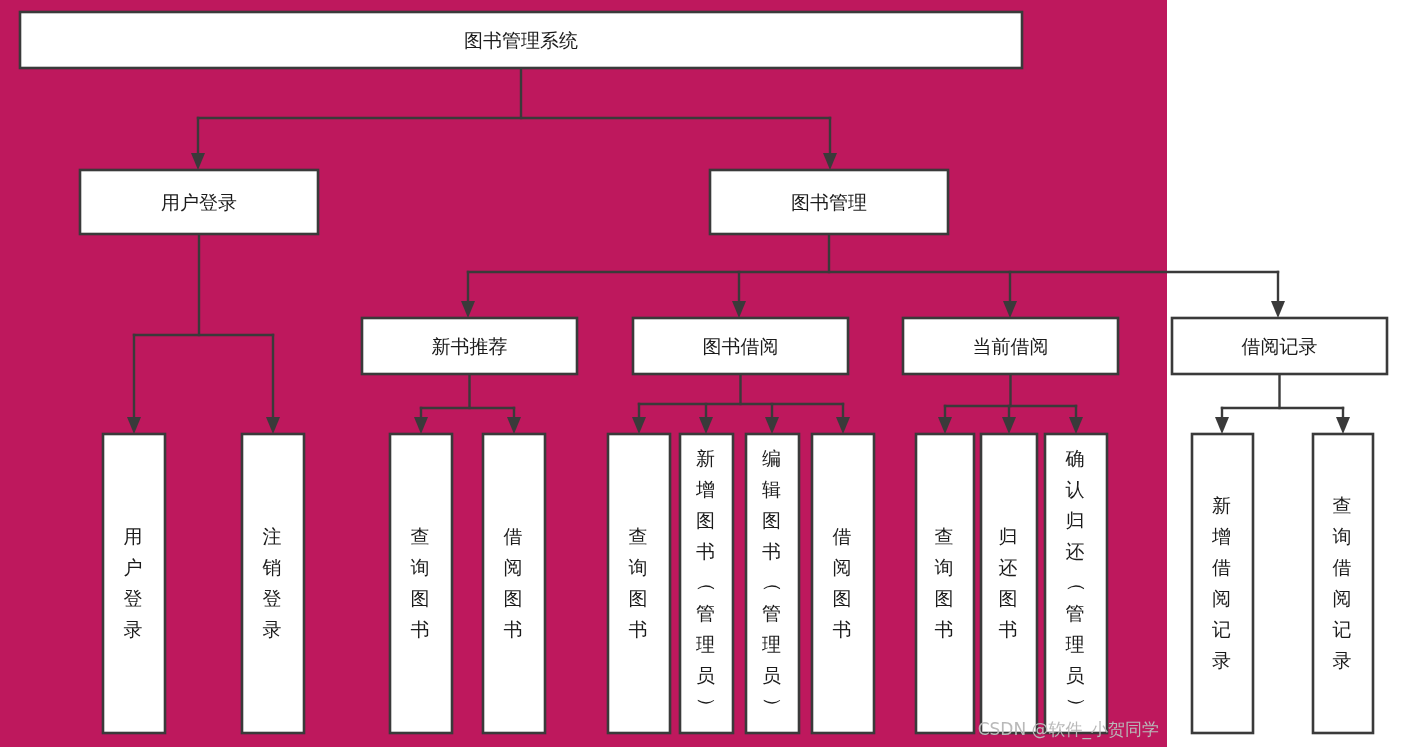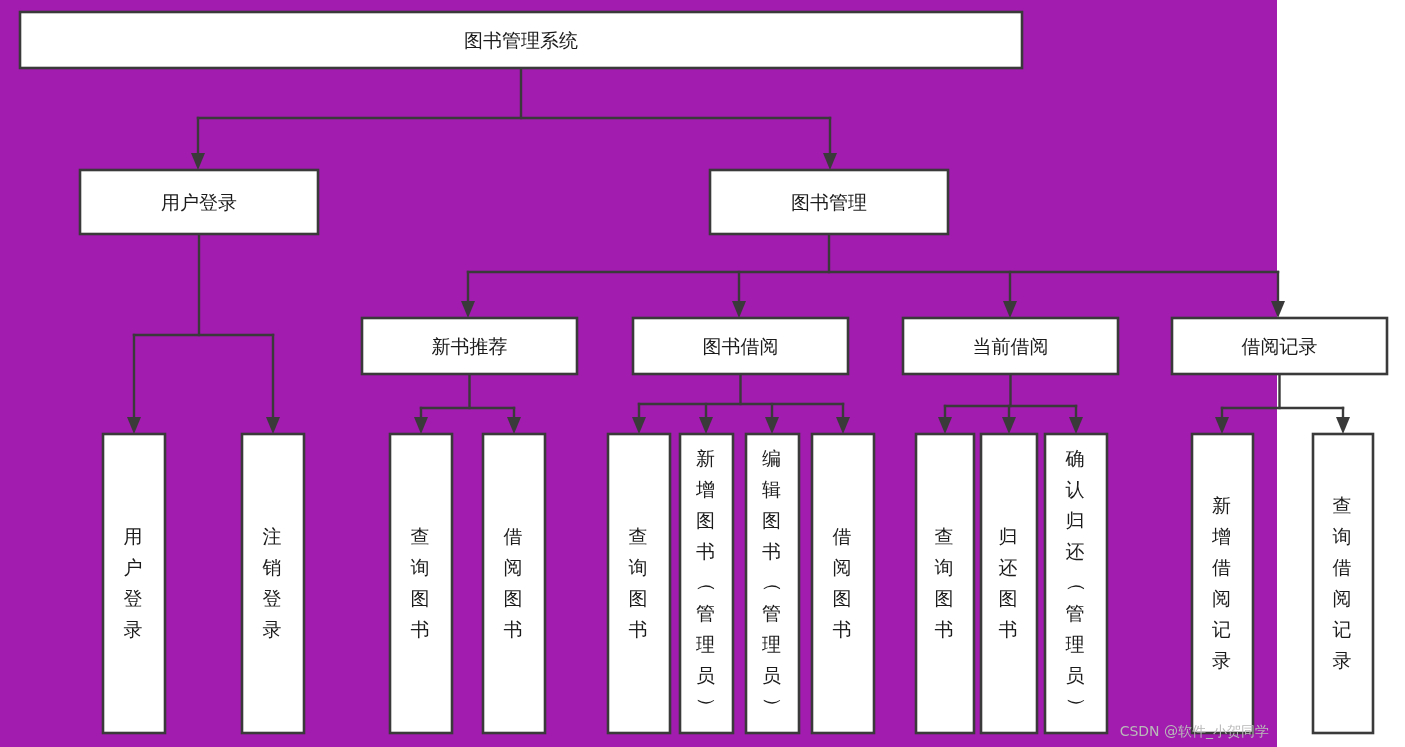--- a/index.html
+++ b/index.html
@@ -8,23 +8,23 @@
     background: #ffffff;
   }
   body {
     width: 1405px;
     height: 747px;
     font-family: "DejaVu Sans", "Liberation Sans", sans-serif;
     overflow: hidden;
   }
   #diagram-root {
     position: relative;
-    width: 1277px;
+    width: 1167px;
     height: 747px;
-    background: #a21caf;
+    background: #be185d;
   }
   svg#tree-svg {
     position: absolute;
     left: 0;
     top: 0;
     width: 1405px;
     height: 747px;
     display: block;
   }
   .node-rect {
@@ -53,21 +53,21 @@
   }
   .arrow-head {
     fill: #3a3a3a;
     stroke: none;
   }
   .watermark {
     position: absolute;
     right: 8px;
     bottom: 6px;
     font-family: "DejaVu Sans", "Liberation Sans", sans-serif;
-    font-size: 14px;
+    font-size: 17px;
     color: #b9b9b9;
     white-space: nowrap;
     user-select: none;
   }
 </style>
 </head>
 <body>
 
 <div id="diagram-root">
   <svg id="tree-svg" viewBox="0 0 1405 747" xmlns="http://www.w3.org/2000/svg">

